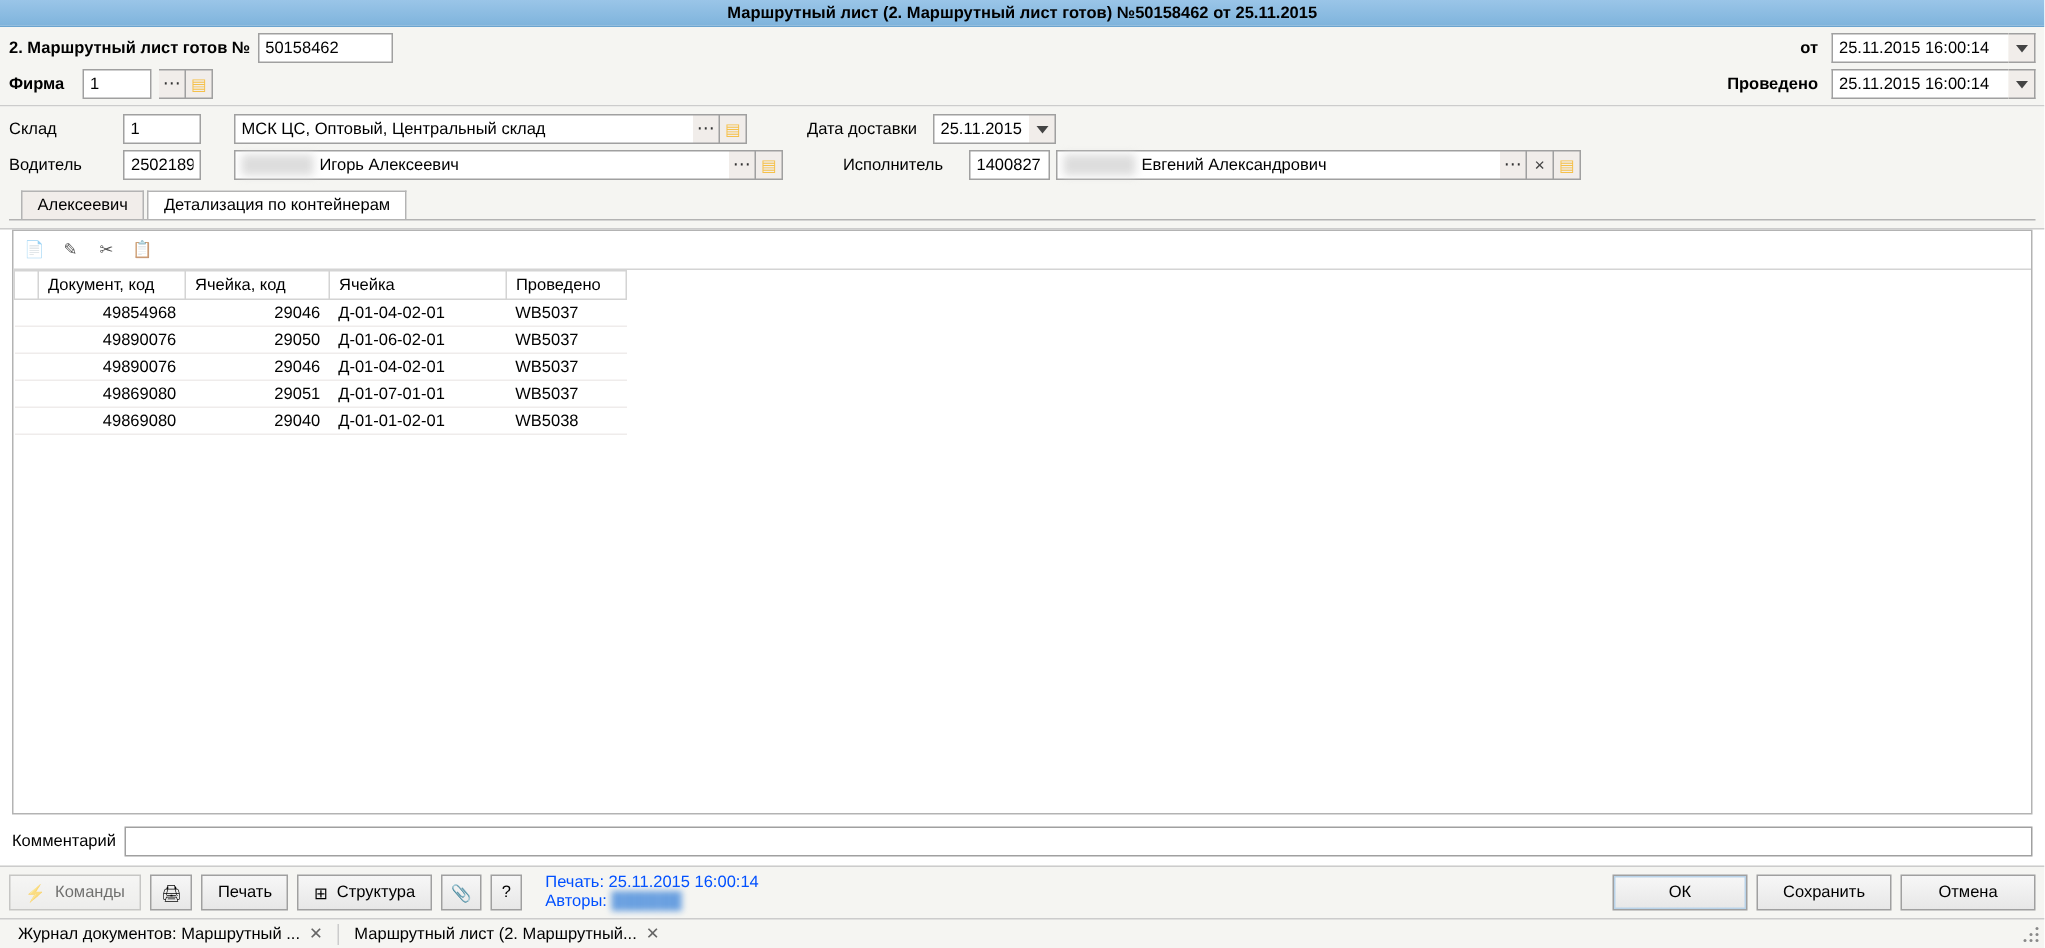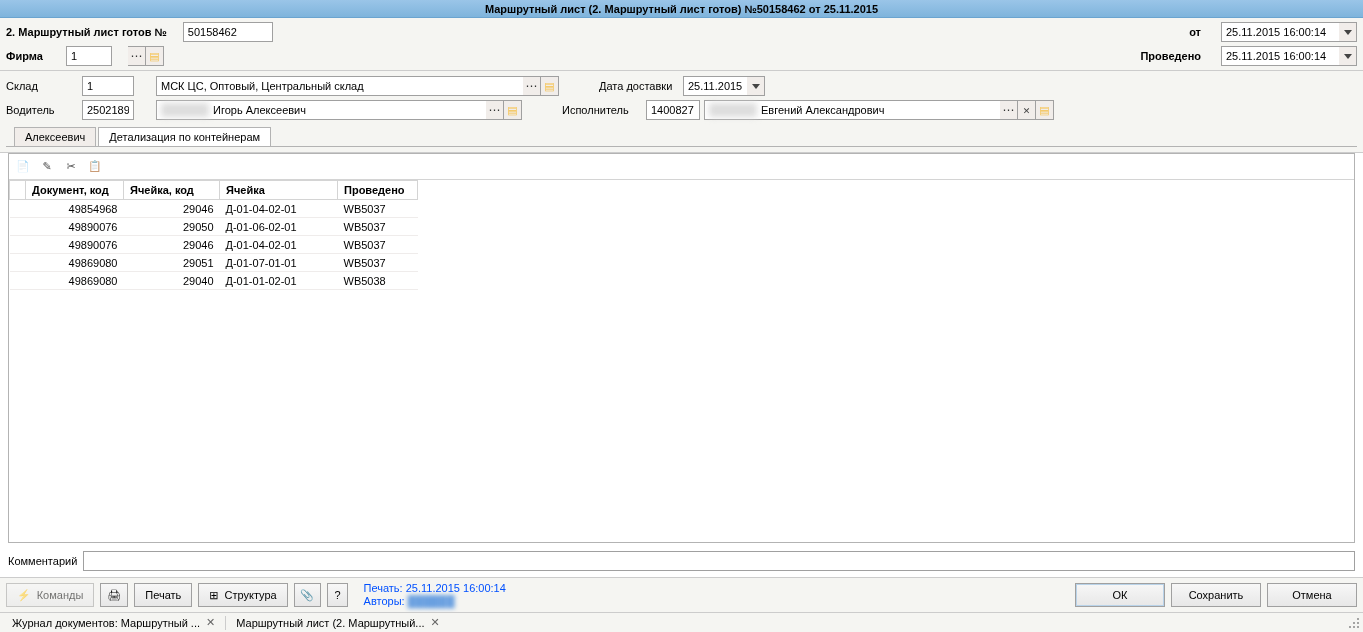--- a/index.html
+++ b/index.html
@@ -2,21 +2,21 @@
 <html><head>
 <meta charset="utf-8">
 <style>
   * { box-sizing: border-box; margin: 0; padding: 0; font-family: Tahoma, Arial, sans-serif; font-size: 11px; }
   body { width: 1363px; height: 632px; background: #ffffff; overflow: hidden; display: flex; flex-direction: column; }
 
   .title-bar { height: 18px; background: linear-gradient(#9ac5e8,#7fb4dc); color: #000; text-align: center; font-weight: bold; line-height: 18px; border-bottom: 1px solid #6ba4cf; }
 
   .header-panel { background: #f5f5f2; border-bottom: 1px solid #ccc; padding: 3px 6px; }
   .header-rows { display: flex; flex-direction: column; gap: 2px; }
-  .header-row { display: flex; align-items: center; height: 22px; gap: 16px; }
+  .header-row { display: flex; align-items: center; height: 22px; gap: 5px; }
 
   .lbl { color: #000; white-space: nowrap; }
   .lbl.bold { font-weight: bold; }
 
   .input { border: 1px solid #a0a0a0; background: #fff; height: 20px; padding: 0 4px; line-height: 18px; }
 
   .input-group { display: flex; align-items: stretch; height: 20px; }
   .input-group .input { border-right: 0; }
   .ig-btn { width: 18px; border: 1px solid #a0a0a0; background: #f1edea; display: flex; align-items: center; justify-content: center; border-left: 0; cursor: pointer; }
   .ig-btn + .ig-btn { border-left: 0; }
@@ -39,21 +39,21 @@
   .tabs { display: flex; align-items: flex-end; padding-left: 8px; margin-top: 4px; border-bottom: 1px solid #b3b3b3; position: relative; top: 1px; }
   .tab { background: #f1edea; border: 1px solid #b3b3b3; border-bottom: none; padding: 3px 10px; margin-right: 2px; cursor: pointer; position: relative; }
   .tab.active { background: #ffffff; z-index: 2; }
   
   .grid-area { flex: 1; margin: 0 8px 6px 8px; border: 1px solid #b3b3b3; background: #fff; display: flex; flex-direction: column; min-height: 0; }
   .grid-toolbar { height: 26px; border-bottom: 1px solid #d4d4d4; display: flex; align-items: center; gap: 8px; padding: 0 6px; }
   .gt-icon { width: 16px; height: 16px; display:flex; align-items:center; justify-content:center; cursor: pointer; opacity:0.7; }
 
   .grid-body { flex:1; overflow:auto; }
   table.grid { border-collapse: collapse; width: auto; }
-  table.grid th { text-align: left; font-weight: bold; border: 1px solid #d4d4d4; padding: 3px 6px; background: #fff; }
+  table.grid th { text-align: left; font-weight: normal; border: 1px solid #d4d4d4; padding: 3px 6px; background: #fff; }
   table.grid td { border-bottom: 1px solid #efeceb; padding: 2px 6px; height: 18px; }
   table.grid td.num { text-align: right; }
   .row-indicator { width: 16px; }
   tr.selected td.doc-code { background: #2f87e0; color: #fff; }
   .row-marker { display:inline-block; width:0; height:0; border-top:4px solid transparent; border-bottom:4px solid transparent; border-left:5px solid #000; }
 
   .comment-row { display:flex; align-items:center; gap:6px; margin: 2px 8px 6px 8px; }
   .comment-row .input { flex:1; }
 
   .footer { border-top: 1px solid #ccc; background: #f5f5f2; padding: 4px 6px; display: flex; align-items: center; gap: 6px; }
@@ -118,21 +118,21 @@
       </div>
     </div>
   </div>
 </div>
 
 <div class="second-panel">
   <div class="field-row">
     <span class="lbl lbl-col">Склад</span>
     <input class="input code-input" value="1" style="">
     <div class="input-group">
-      <input class="input" style="width: 367px;" value="МСК ЦС, Оптовый, Центральный склад">
+      <input class="input" style="width: 306px;" value="МСК ЦС, Оптовый, Центральный склад">
       <div class="ig-btn">
           <span class="dots"></span>
         </div>
       <div class="ig-btn">
           <span class="new-icon">▤</span>
         </div>
     </div>
     <div class="col-right" style="display:flex; align-items:center; gap:4px">
       <span class="lbl lbl-col2">Дата доставки</span>
       <div class="dt-box">

